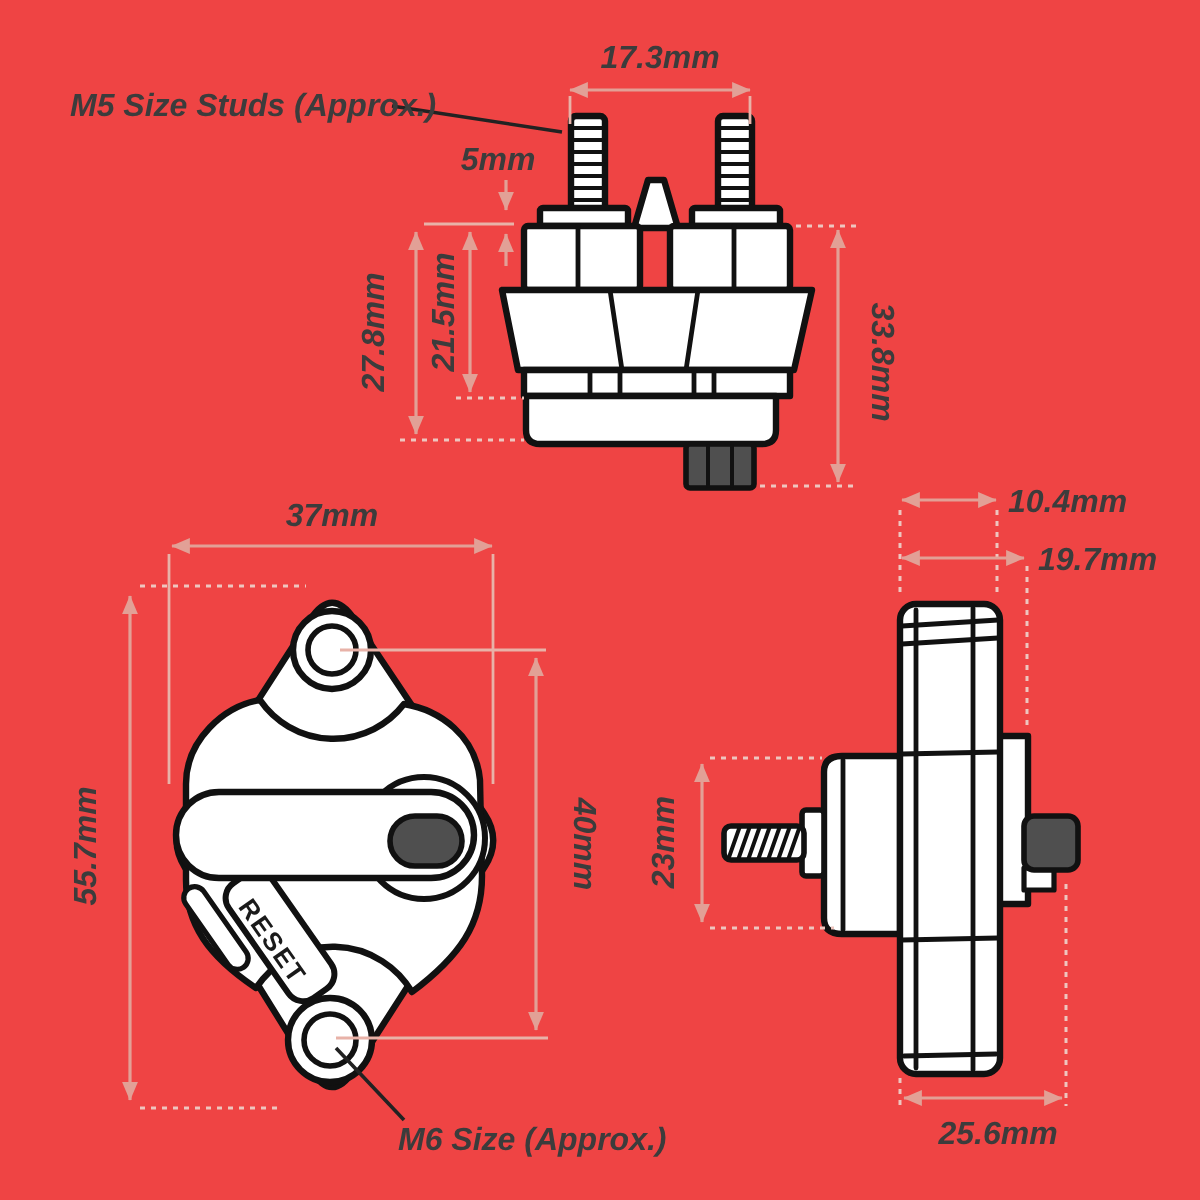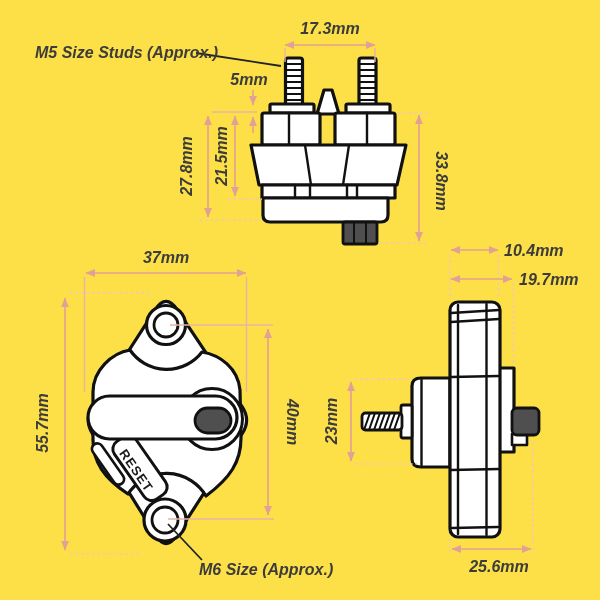--- a/index.html
+++ b/index.html
@@ -1,16 +1,16 @@
 <!DOCTYPE html>
 <html><head>
 <meta charset="utf-8">
 <style>
   html,body{margin:0;padding:0;background:#fff;}
-  .canvas{position:relative;width:600px;height:600px;background:#fde047;overflow:hidden;}
+  .canvas{position:relative;width:600px;height:600px;background:#ef4444;overflow:hidden;}
   svg{display:block;}
   .part{fill:#ffffff;stroke:#111111;stroke-width:3.2;stroke-linejoin:round;stroke-linecap:round;}
   .part-thin{fill:none;stroke:#111111;stroke-width:2.4;stroke-linejoin:round;stroke-linecap:round;}
   .part-fine{fill:none;stroke:#111111;stroke-width:2;stroke-linecap:round;}
   .dark{fill:#4f4f4f;stroke:#111111;stroke-width:2.8;stroke-linejoin:round;}
   .dim{stroke:#e2a096;stroke-width:1.6;fill:none;}
   .ext{stroke:#e8b2a8;stroke-width:1.4;fill:none;}
   .ext-dot{stroke:#eec6bf;stroke-width:1.5;fill:none;stroke-dasharray:2.5 3;}
   .leader{stroke:#222222;stroke-width:1.8;fill:none;}
   text{font-family:"Liberation Sans",sans-serif;font-style:italic;fill:#3c3c3c;}

